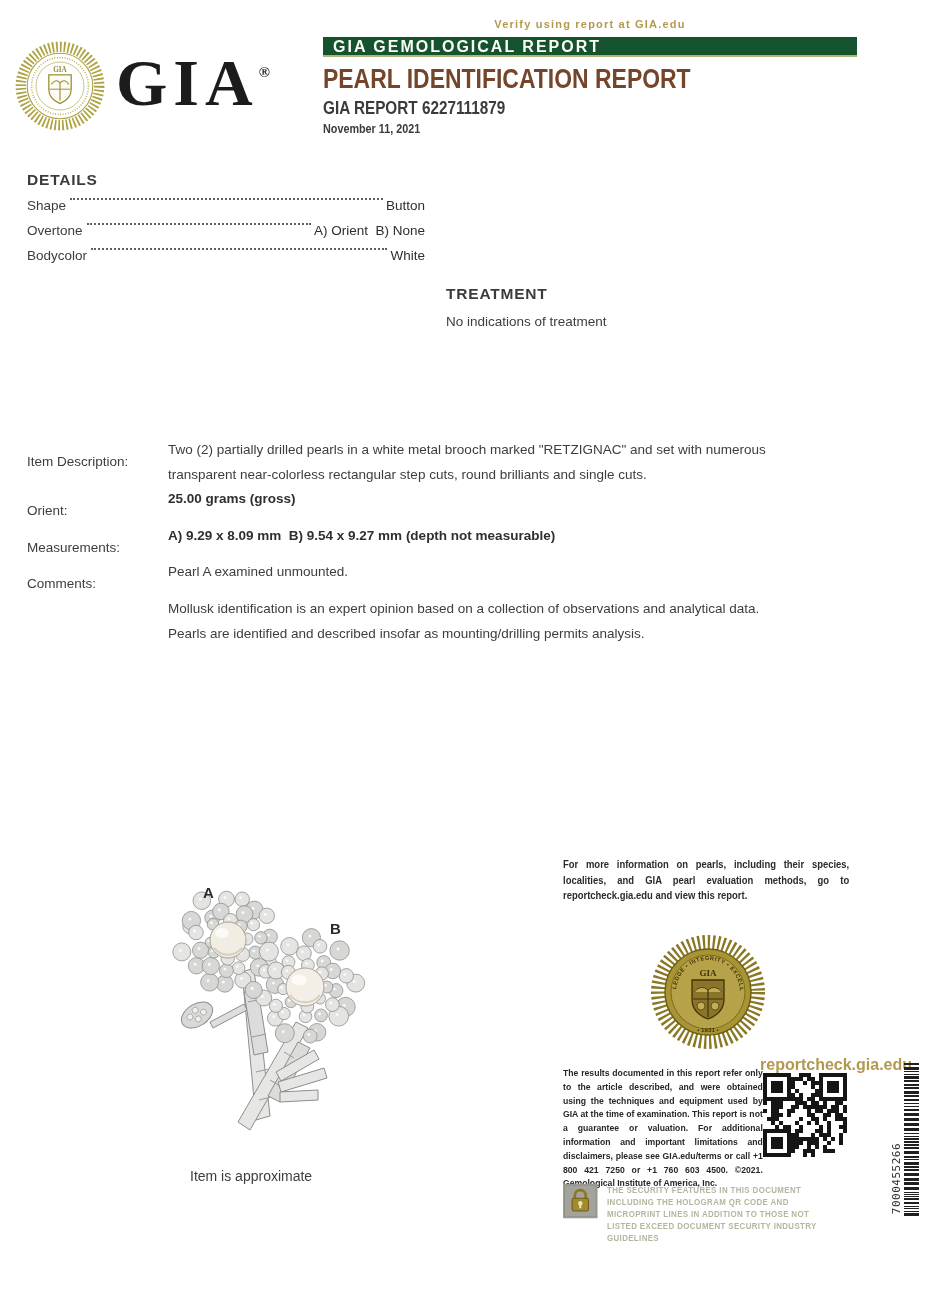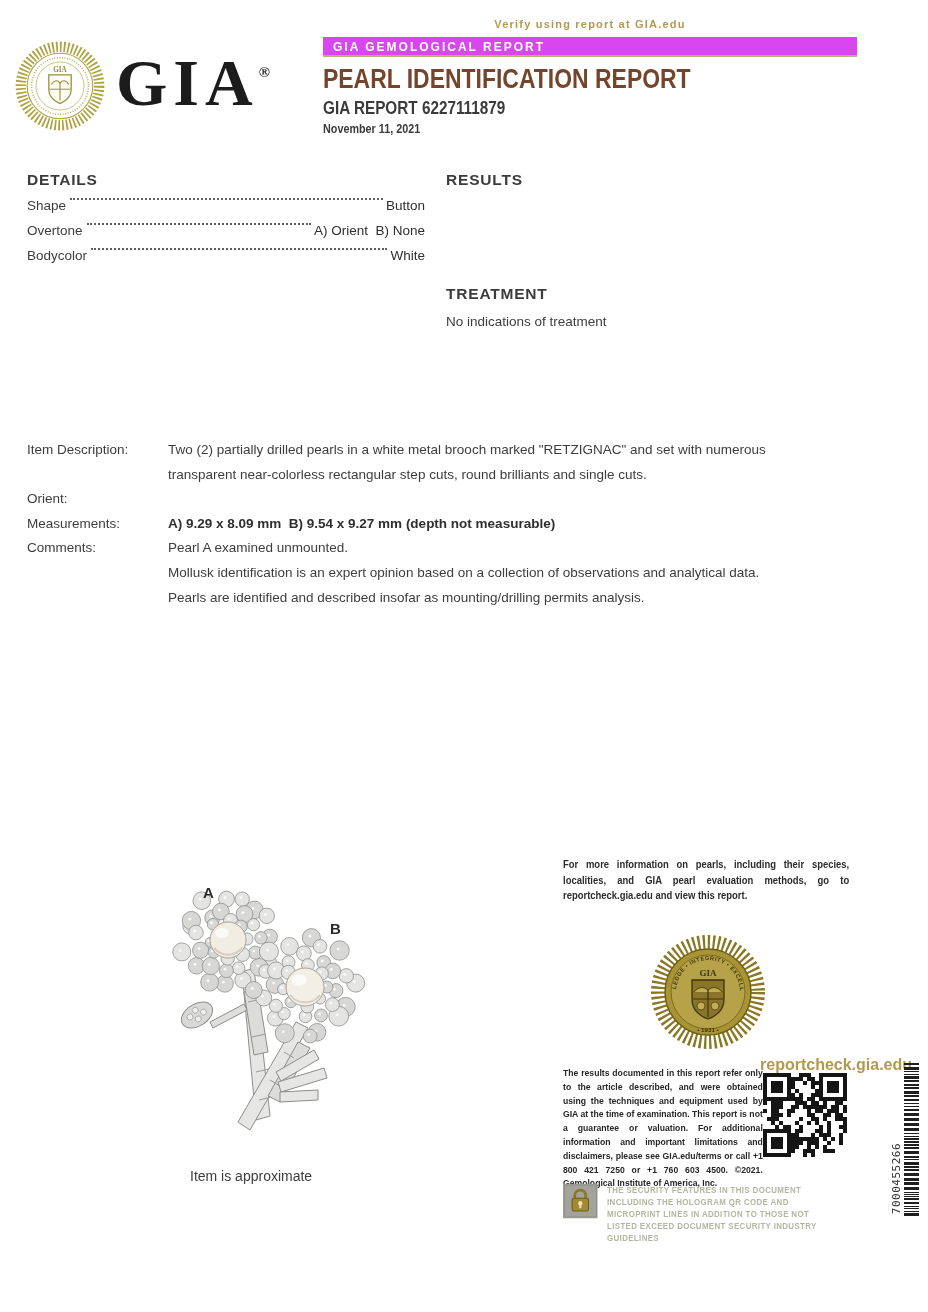--- a/index.html
+++ b/index.html
@@ -14,22 +14,22 @@
   .logo-wrap { left:12px; top:38px; display:flex; align-items:flex-start; }
   .logo-text {
     font-family:"Liberation Serif", serif; font-weight:bold; font-size:66px;
     color:#1c1c1c; letter-spacing:6px; line-height:1; margin-left:8px; margin-top:12px;
   }
   .logo-reg { font-size:15px; vertical-align:28px; letter-spacing:0; }
 
   .header-right { left:323px; top:18px; width:534px; }
   .verify { text-align:center; color:#b3984e; font-weight:bold; font-size:11px; letter-spacing:1.2px; }
   .banner {
-    margin-top:7px; background:#d946ef; height:20px; line-height:20px;
-    color:#fdfdf6; font-weight:bold; font-size:12px; letter-spacing:2px; padding-left:10px;
+    margin-top:7px; background:#14532d; height:20px; line-height:20px;
+    color:#fdfdf6; font-weight:bold; font-size:16px; letter-spacing:2px; padding-left:10px;
     border-bottom:2px solid #b6b277;
   }
   .title {
     margin-top:7px; color:#74452a; font-size:27px; font-weight:bold; letter-spacing:0;
     transform:scaleX(0.85); transform-origin:0 0; white-space:nowrap;
   }
   .report-no {
     margin-top:3px; color:#3b3b3b; font-size:18px; font-weight:bold;
     transform:scaleX(0.85); transform-origin:0 0; white-space:nowrap;
   }
@@ -43,21 +43,21 @@
   .kvrows { margin-top:9px; }
   .kvrow { display:flex; align-items:flex-start; height:25px; font-size:13.5px; }
   .klabel { flex:none; color:#3d3d3d; }
   .kleader { flex:1; border-bottom:2px dotted #5f5f5f; margin:0 3px 3px 4px; }
   .kvalue { flex:none; font-weight:normal; color:#2f2f2f; white-space:pre-wrap; }
   .treat-text { margin-top:11px; font-size:13.5px; color:#3d3d3d; }
 
   
   .desc { left:27px; top:438px; width:810px; font-size:13.5px; line-height:24.6px; }
   .drow { display:flex; }
-  .dlabel { flex:none; width:141px; color:#3d3d3d; }
+  .dlabel { flex:none; width:141px; color:#3d3d3d;margin-top:12px; }
   .dval { flex:none; width:655px; color:#3d3d3d; white-space:pre-wrap; }
   .vbold { font-weight:bold; color:#2f2f2f; }
 
   
   .fig-caption { left:190px; top:1168px; font-size:14px; color:#3d3d3d; }
 
   
   .more-info {
     left:563px; top:857px; width:318px; font-size:10.5px; line-height:15.5px;
     color:#2c2c2c; font-weight:bold; text-align:justify;
@@ -130,35 +130,35 @@
     </div>
     <div class="kvrow">
       <span class="klabel">Bodycolor</span>
       <span class="kleader"></span>
       <span class="kvalue">White</span>
     </div>
   </div>
 </div>
 
 <div class="abs" style="left:446px; top:171px; width:396px;">
-  <div class="sect-h">RESULTS</div>
 </div>
 
 <div class="abs" style="left:446px; top:285px; width:396px;">
   <div class="sect-h">TREATMENT</div>
   <div class="treat-text">No indications of treatment</div>
 </div>
 
 <div class="abs desc">
   <div class="drow">
     <span class="dlabel">Item Description:</span>
     <span class="dval">Two (2) partially drilled pearls in a white metal brooch marked "RETZIGNAC" and set with numerous transparent near-colorless rectangular step cuts, round brilliants and single cuts.</span>
   </div>
   <div class="drow">
     <span class="dlabel">Orient:</span>
+    <span class="dval vbold">25.00 grams (gross)</span>
   </div>
   <div class="drow">
     <span class="dlabel">Measurements:</span>
     <span class="dval vbold">A) 9.29 x 8.09 mm  B) 9.54 x 9.27 mm (depth not measurable)</span>
   </div>
   <div class="drow">
     <span class="dlabel">Comments:</span>
     <span class="dval">Pearl A examined unmounted.</span>
   </div>
   <div class="drow">

